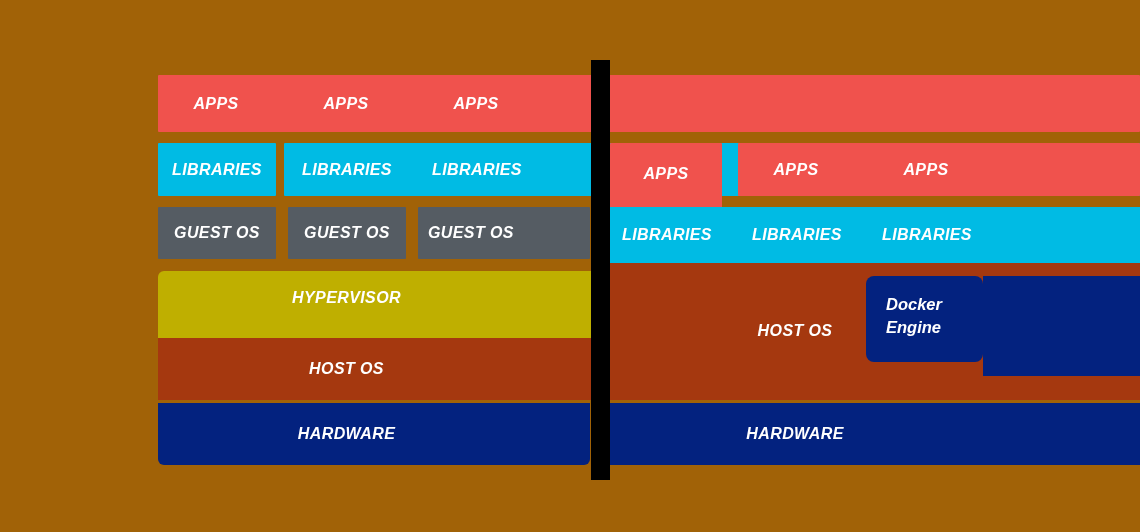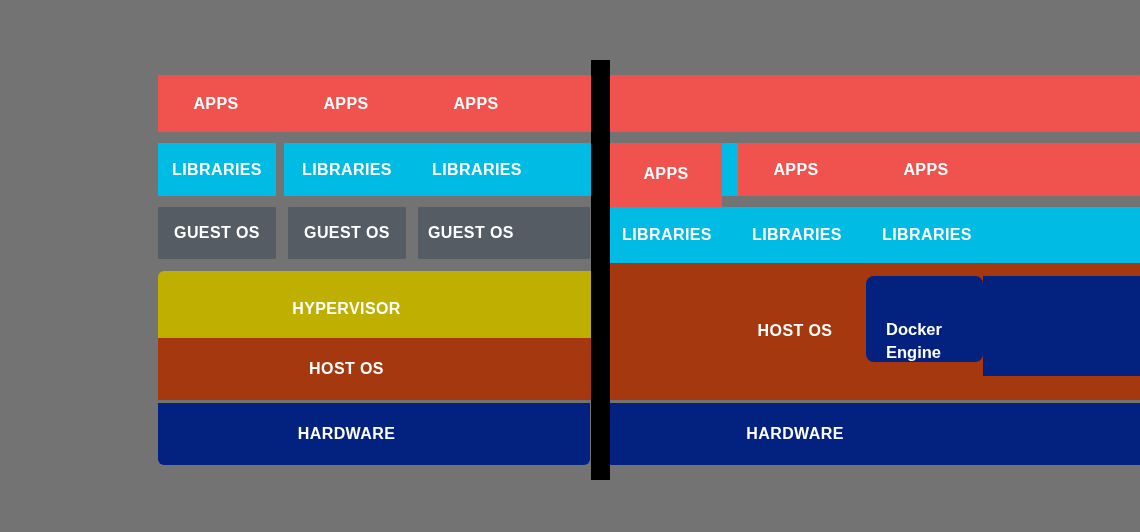--- a/index.html
+++ b/index.html
@@ -11,21 +11,22 @@
   body {
     width: 1140px;
     height: 532px;
     overflow: hidden;
     font-family: "Liberation Sans", "DejaVu Sans", sans-serif;
   }
   #stage {
     position: relative;
     width: 1140px;
     height: 532px;
-    background: #737373;
+    background: #a16207;
+    font-style: italic;
   }
   .box {
     position: absolute;
     box-sizing: border-box;
     display: flex;
     align-items: center;
     color: #ffffff;
     font-weight: bold;
     letter-spacing: 0.4px;
     white-space: nowrap;
@@ -44,21 +45,20 @@
   .r6 { border-radius: 1px; }
   .t16 { font-size: 16px; }
 
   .docker-text {
     position: absolute;
     color: #ffffff;
     font-weight: bold;
     font-size: 16.5px;
     line-height: 1.38;
     white-space: pre-line;
-    margin-top: 25px;
   }
 </style>
 </head>
 <body>
 
 <div id="stage">
 
   <div class="box c-apps r6" style="left:158px; top:75px; width:982px; height:57px;"></div>
   <div class="box lbl-center t16" style="left:160px; top:75px; width:112px; height:57px;">APPS</div>
   <div class="box lbl-center t16" style="left:290px; top:75px; width:112px; height:57px;">APPS</div>
@@ -69,21 +69,21 @@
 
   <div class="box c-libs r6" style="left:284px; top:143px; width:856px; height:53px;"></div>
   <div class="box lbl-center t16" style="left:288px; top:143px; width:118px; height:53px;">LIBRARIES</div>
   <div class="box lbl-center t16" style="left:418px; top:143px; width:118px; height:53px;">LIBRARIES</div>
 
   <div class="box c-guest r6 lbl-center t16" style="left:158px; top:207px; width:118px; height:52px;">GUEST OS</div>
   <div class="box c-guest r6 lbl-center t16" style="left:288px; top:207px; width:118px; height:52px;">GUEST OS</div>
   <div class="box c-guest r6 lbl-left t16" style="left:418px; top:207px; width:172px; height:52px; padding-left:10px;">GUEST OS</div>
 
   <div class="box c-hyper lbl-center t16" style="left:158px; top:271px; width:1040px; height:67px; border-radius:6px 0 0 0;"></div>
-  <div class="box lbl-center t16" style="left:158px; top:279px; width:377px; height:59px;">HYPERVISOR</div>
+  <div class="box lbl-center t16" style="left:158px; top:268px; width:377px; height:59px;">HYPERVISOR</div>
 
   <div class="box c-host" style="left:158px; top:338px; width:1040px; height:62px;"></div>
   <div class="box lbl-center t16" style="left:158px; top:338px; width:377px; height:62px;">HOST OS</div>
 
   <div class="box c-hw" style="left:158px; top:403px; width:432px; height:62px; border-radius:0 0 6px 6px;"></div>
   <div class="box lbl-center t16" style="left:158px; top:403px; width:377px; height:62px;">HARDWARE</div>
 
   <div style="position:absolute; left:591px; top:60px; width:19px; height:420px; background:#000000;"></div>
 
   <div class="box c-apps r6" style="left:610px; top:143px; width:112px; height:65px;"></div>

